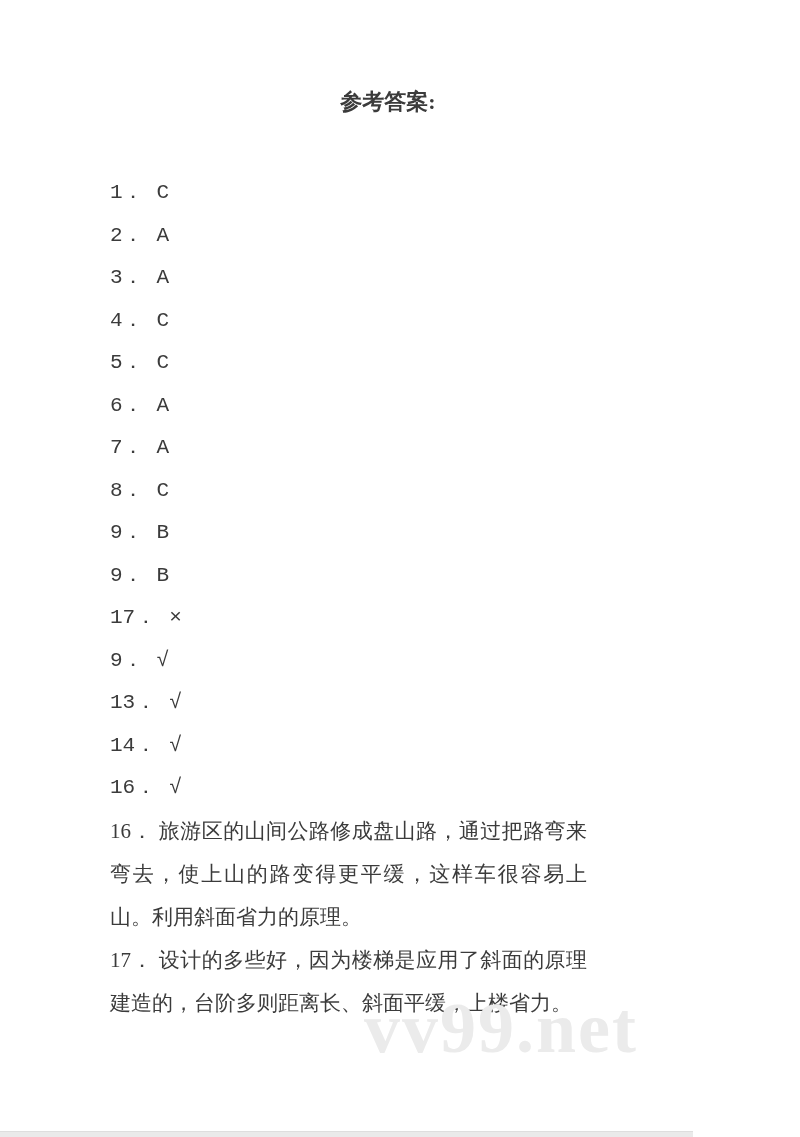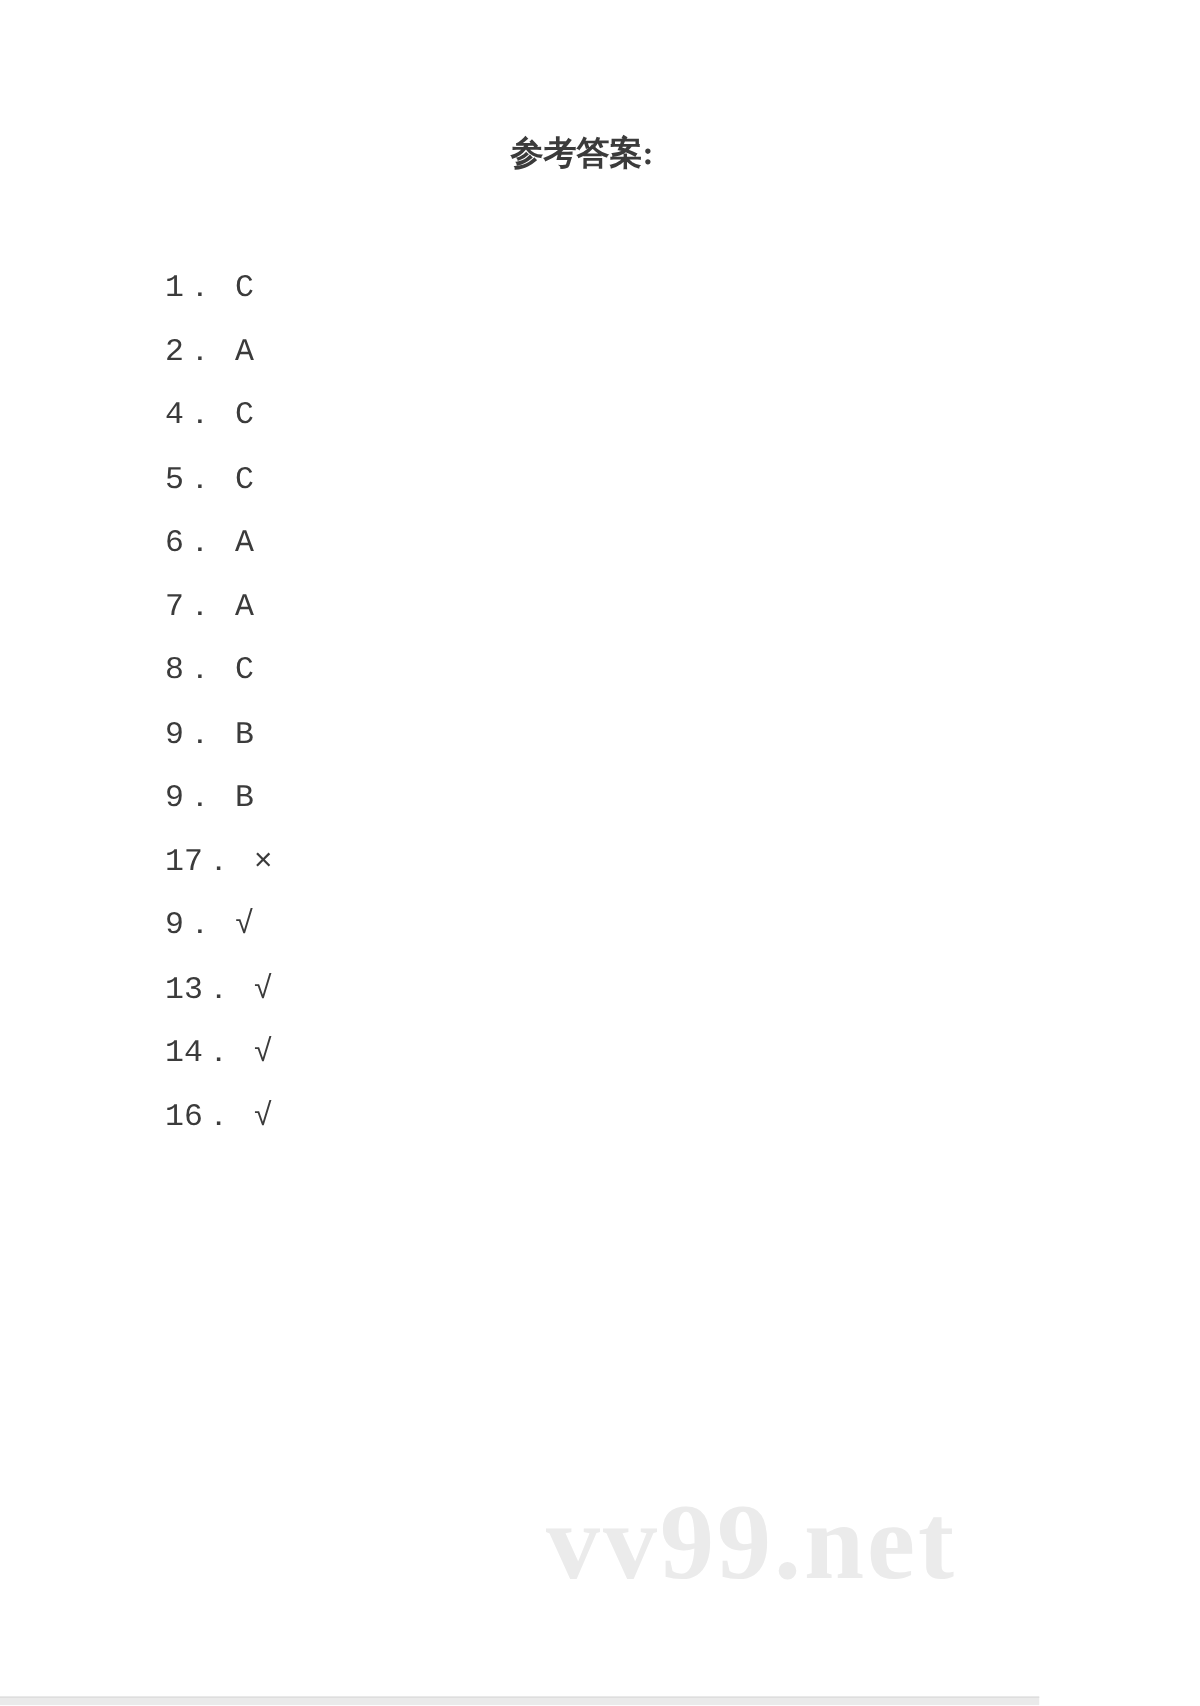--- a/index.html
+++ b/index.html
@@ -91,20 +91,23 @@
   <div class="answer-list">
 
       <div class="answer-row">
         <span class="num">1．</span><span class="val">C</span>
       </div>
 
       <div class="answer-row">
         <span class="num">2．</span><span class="val">A</span>
       </div>
 
+      <div class="answer-row">
+        <span class="num">3．</span><span class="val">A</span>
+      </div>
 
       <div class="answer-row">
         <span class="num">4．</span><span class="val">C</span>
       </div>
 
       <div class="answer-row">
         <span class="num">5．</span><span class="val">C</span>
       </div>
 
       <div class="answer-row">
@@ -141,19 +144,29 @@
 
       <div class="answer-row">
         <span class="num">14．</span><span class="val">√</span>
       </div>
 
       <div class="answer-row">
         <span class="num">16．</span><span class="val">√</span>
       </div>
     </div>
 
+  <div class="long-answer-list">
+
+      <p class="long-answer">
+        <span class="num">16．</span><span>旅游区的山间公路修成盘山路，通过把路弯来弯去，使上山的路变得更平缓，这样车很容易上山。利用斜面省力的原理。</span>
+      </p>
+
+      <p class="long-answer">
+        <span class="num">17．</span><span>设计的多些好，因为楼梯是应用了斜面的原理建造的，台阶多则距离长、斜面平缓，上楼省力。</span>
+      </p>
+    </div>
 
   <div class="watermark">vv99.net</div>
 
   <div class="page-edge-right"></div>
   <div class="bottom-strip"></div>
 
 </div>
 
 </body></html>

